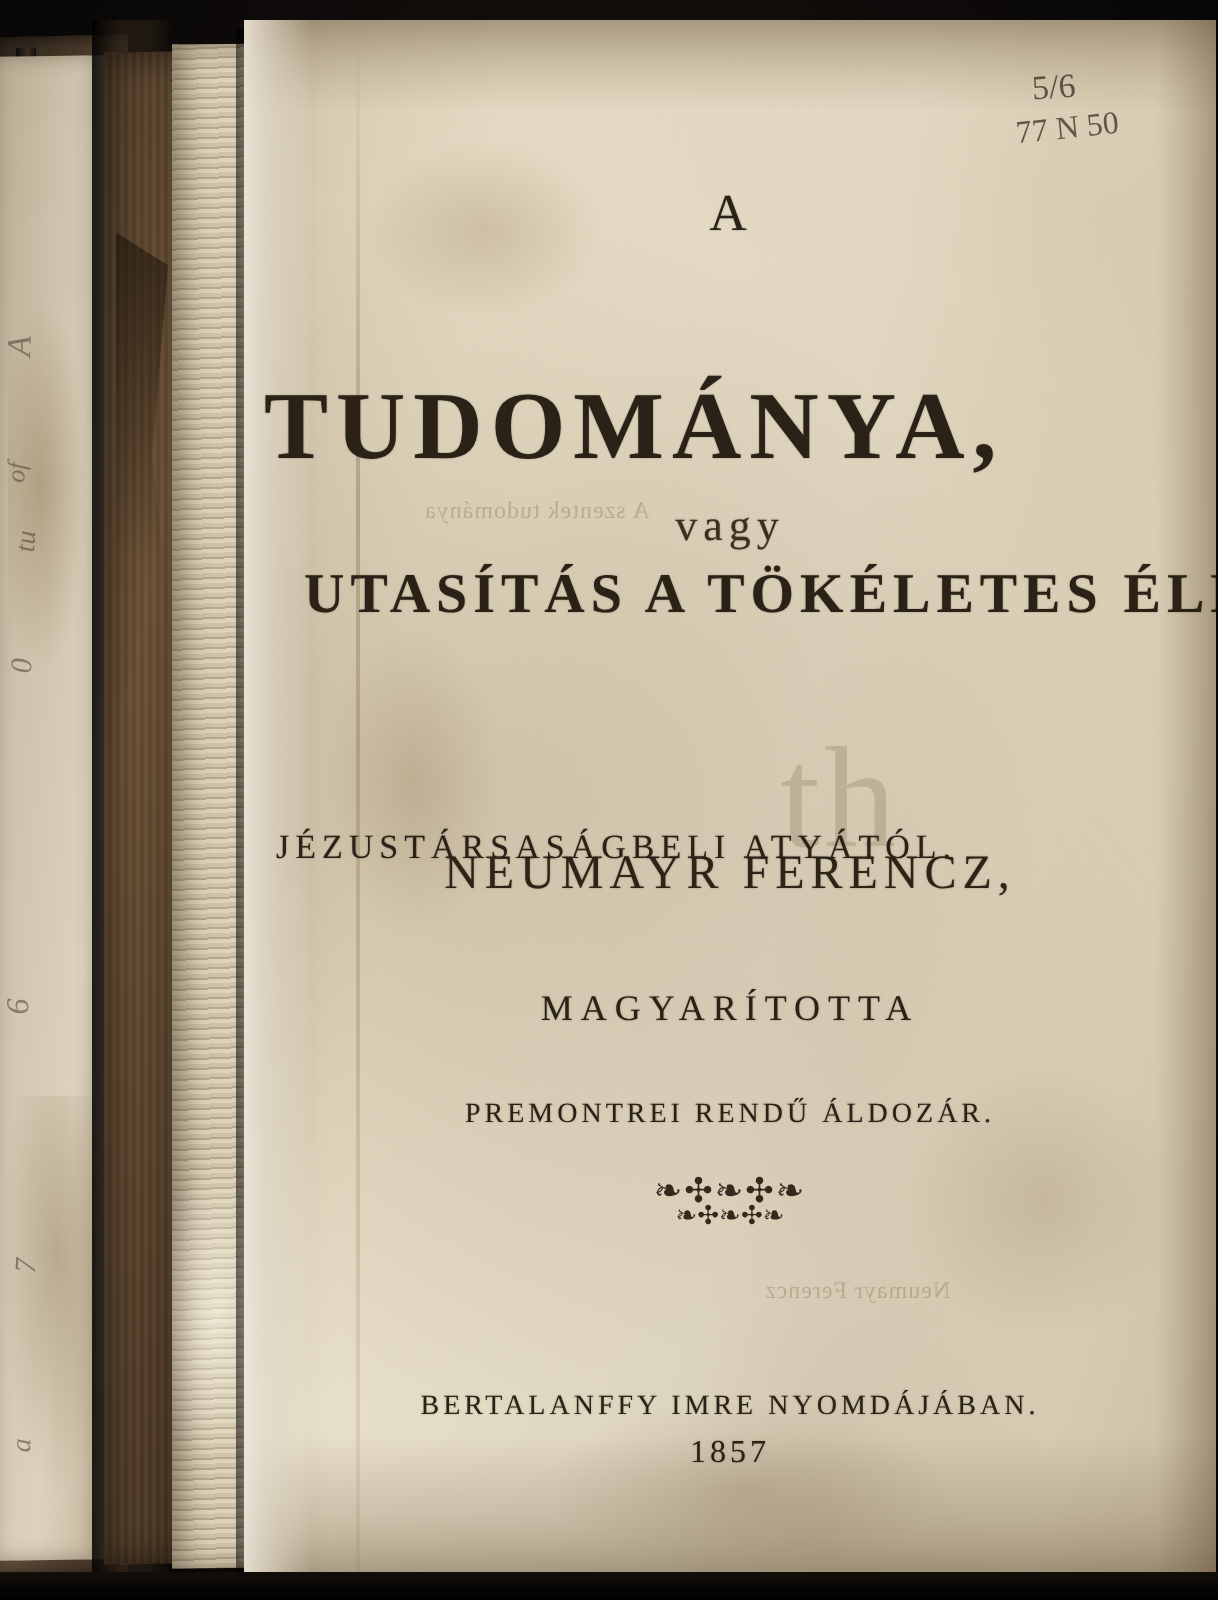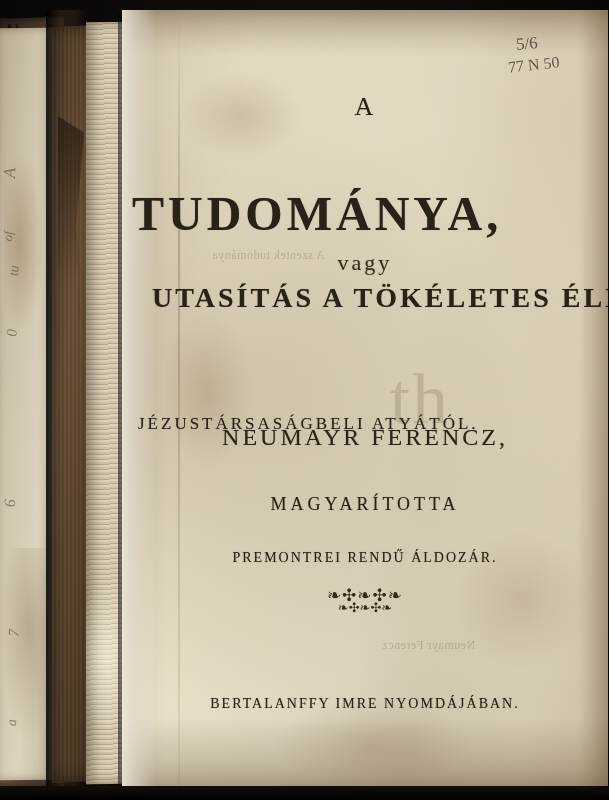--- a/index.html
+++ b/index.html
@@ -333,17 +333,18 @@
 
       <div class="line l-mag">MAGYARÍTOTTA</div>
       <div class="line l-prem">PREMONTREI RENDŰ ÁLDOZÁR.</div>
 
       <div class="ornament">
         <div>❧✣❧✣❧</div>
         <div class="row2">❧✣❧✣❧</div>
       </div>
 
       <div class="line l-bert">BERTALANFFY IMRE NYOMDÁJÁBAN.</div>
+      <div class="line l-year">1857</div>
     </div>
   </div>
 
   <div class="table-strip"></div>
 </div>
 
 </body></html>

